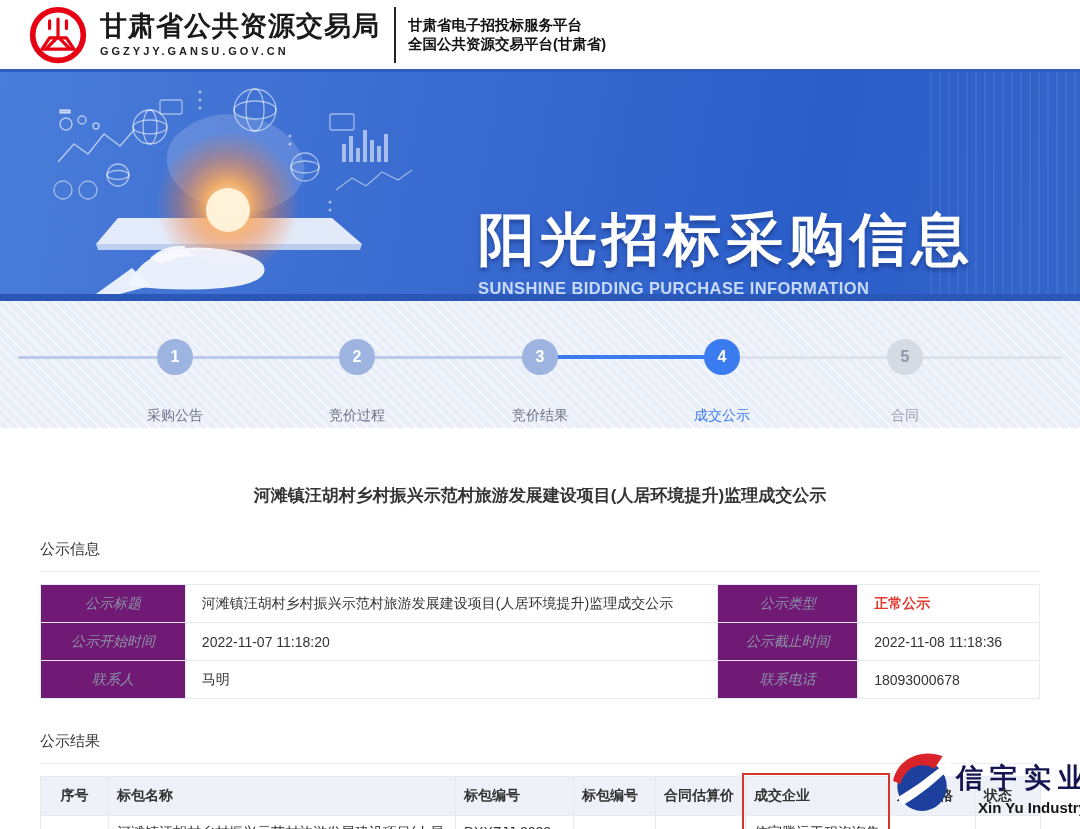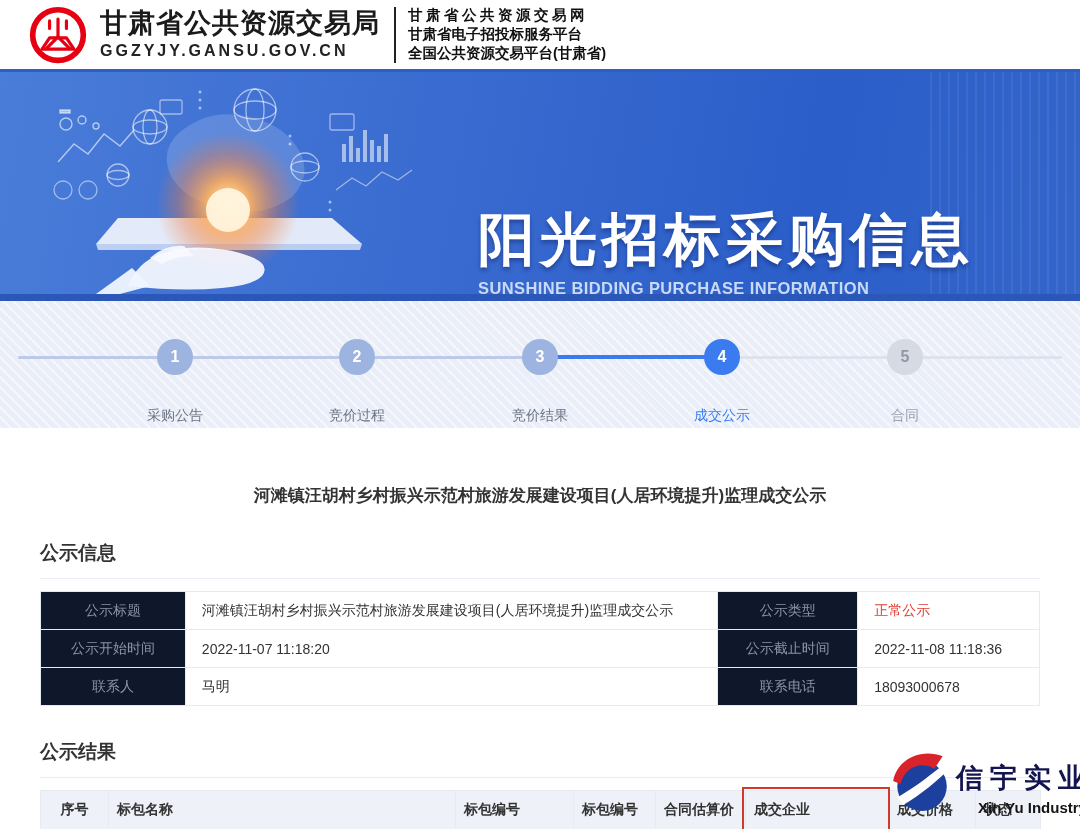--- a/index.html
+++ b/index.html
@@ -10,21 +10,21 @@
   body{
     width:1080px;height:829px;overflow:hidden;position:relative;
     background:#fff;font-family:"Liberation Sans","DejaVu Sans",sans-serif;color:#333;
   }
   
   .site-header{height:72px;background:#fff;display:flex;align-items:center;
     padding-left:28px;border-bottom:3px solid #2e5fc2;}
   .site-logo{width:60px;height:60px;flex:0 0 auto;}
   .org-block{margin-left:12px;line-height:1.1;}
   .org-name{font-size:27px;font-weight:bold;color:#1a1a1a;letter-spacing:1px;}
-  .org-url{font-size:16px;font-weight:bold;color:#222;letter-spacing:3px;margin-top:3px;}
+  .org-url{font-size:11px;font-weight:bold;color:#222;letter-spacing:3px;margin-top:3px;}
   .v-divider{width:2px;height:56px;background:#222;margin:0 12px 0 14px;}
   .sub-lines{display:flex;flex-direction:column;justify-content:center;}
   .sub-line{font-size:14.5px;font-weight:bold;color:#111;line-height:19px;}
   .sub-line.wide{letter-spacing:3.5px;}
   
   .banner{position:relative;height:222px;overflow:hidden;
     background:linear-gradient(100deg,#4a7cd9 0%,#3a6bd0 40%,#2b5ec9 75%,#3465c9 100%);}
   .banner-art{position:absolute;left:0;top:0;}
   .banner-streaks{position:absolute;right:0;top:0;width:150px;height:222px;opacity:.45;
     background:repeating-linear-gradient(90deg,rgba(255,255,255,.14) 0 2px,transparent 2px 9px);}
@@ -47,29 +47,29 @@
   .step.active .step-circle{background:var(--accent);}
   .step.future .step-circle{background:var(--step-future);color:#8f97a6;}
   .step-label{margin-top:32px;font-size:14px;color:#6b7485;}
   .step.active .step-label{color:var(--accent);}
   .step.future .step-label{color:#9aa2b1;}
   .step-underline{width:36px;height:3px;background:var(--accent);margin:7px auto 0;}
   
   .card{position:absolute;left:18px;top:432px;width:1044px;height:397px;
     background:#fff;padding:0 22px;}
   .page-title{padding-top:52px;text-align:center;font-size:17px;font-weight:bold;color:#333;}
-  .section-heading{margin-top:33px;font-size:19px;font-weight:bold;color:#333;
+  .section-heading{margin-top:33px;font-size:15px;font-weight:normal;color:#333;
     padding-bottom:12px;border-bottom:1px solid #e9ecf2;}
   table{width:100%;border-collapse:collapse;margin-top:12px;table-layout:fixed;}
   td,th{border:1px solid #e7eaf1;font-size:14px;}
   
   .info-table td{height:38px;}
-  .info-table .lbl{background:#0f172a;color:#8b93a5;text-align:center;}
+  .info-table .lbl{background:#701a75;color:#8b93a5;text-align:center;font-style:italic;}
   .info-table .val{padding-left:16px;color:#333;}
-  .info-table .red-text{color:var(--status-red);}
+  .info-table .red-text{color:var(--status-red);font-weight:bold;}
   
   .result-wrap{position:relative;}
   .result-table th{background:#eef1f8;color:#333;font-weight:bold;text-align:left;
     padding:10px 8px;height:36px;}
   .result-table th.center,.result-table td.center{text-align:center;}
   .result-table td{padding:7px 8px;color:#333;line-height:1.35;height:46px;}
   .highlight-box{position:absolute;left:702px;top:-3px;width:148px;height:84px;
     border:2px solid #d3392b;pointer-events:none;z-index:5;}
   
   .watermark{position:absolute;left:888px;top:748px;display:flex;align-items:flex-start;z-index:10;}
@@ -89,21 +89,20 @@
       <path d="M32 34 L20 46 M32 34 L44 46"></path>
       <path d="M15 47 L23 35 H41 L49 47 Z"></path>
     </g>
   </svg>
   <div class="org-block">
     <div class="org-name">甘肃省公共资源交易局</div>
     <div class="org-url">GGZYJY.GANSU.GOV.CN</div>
   </div>
   <div class="v-divider"></div>
   <div class="sub-lines">
-    <div class="sub-line wide">甘肃省公共资源交易网</div>
     <div class="sub-line">甘肃省电子招投标服务平台</div>
     <div class="sub-line">全国公共资源交易平台(甘肃省)</div>
   </div>
 </div>
 
 <div class="banner">
   <svg class="banner-art" width="470" height="222" viewBox="0 0 470 222">
     <defs>
       <radialGradient id="glow" cx="50%" cy="50%" r="50%">
         <stop offset="0%" stop-color="#fff3da" stop-opacity="1"></stop>

